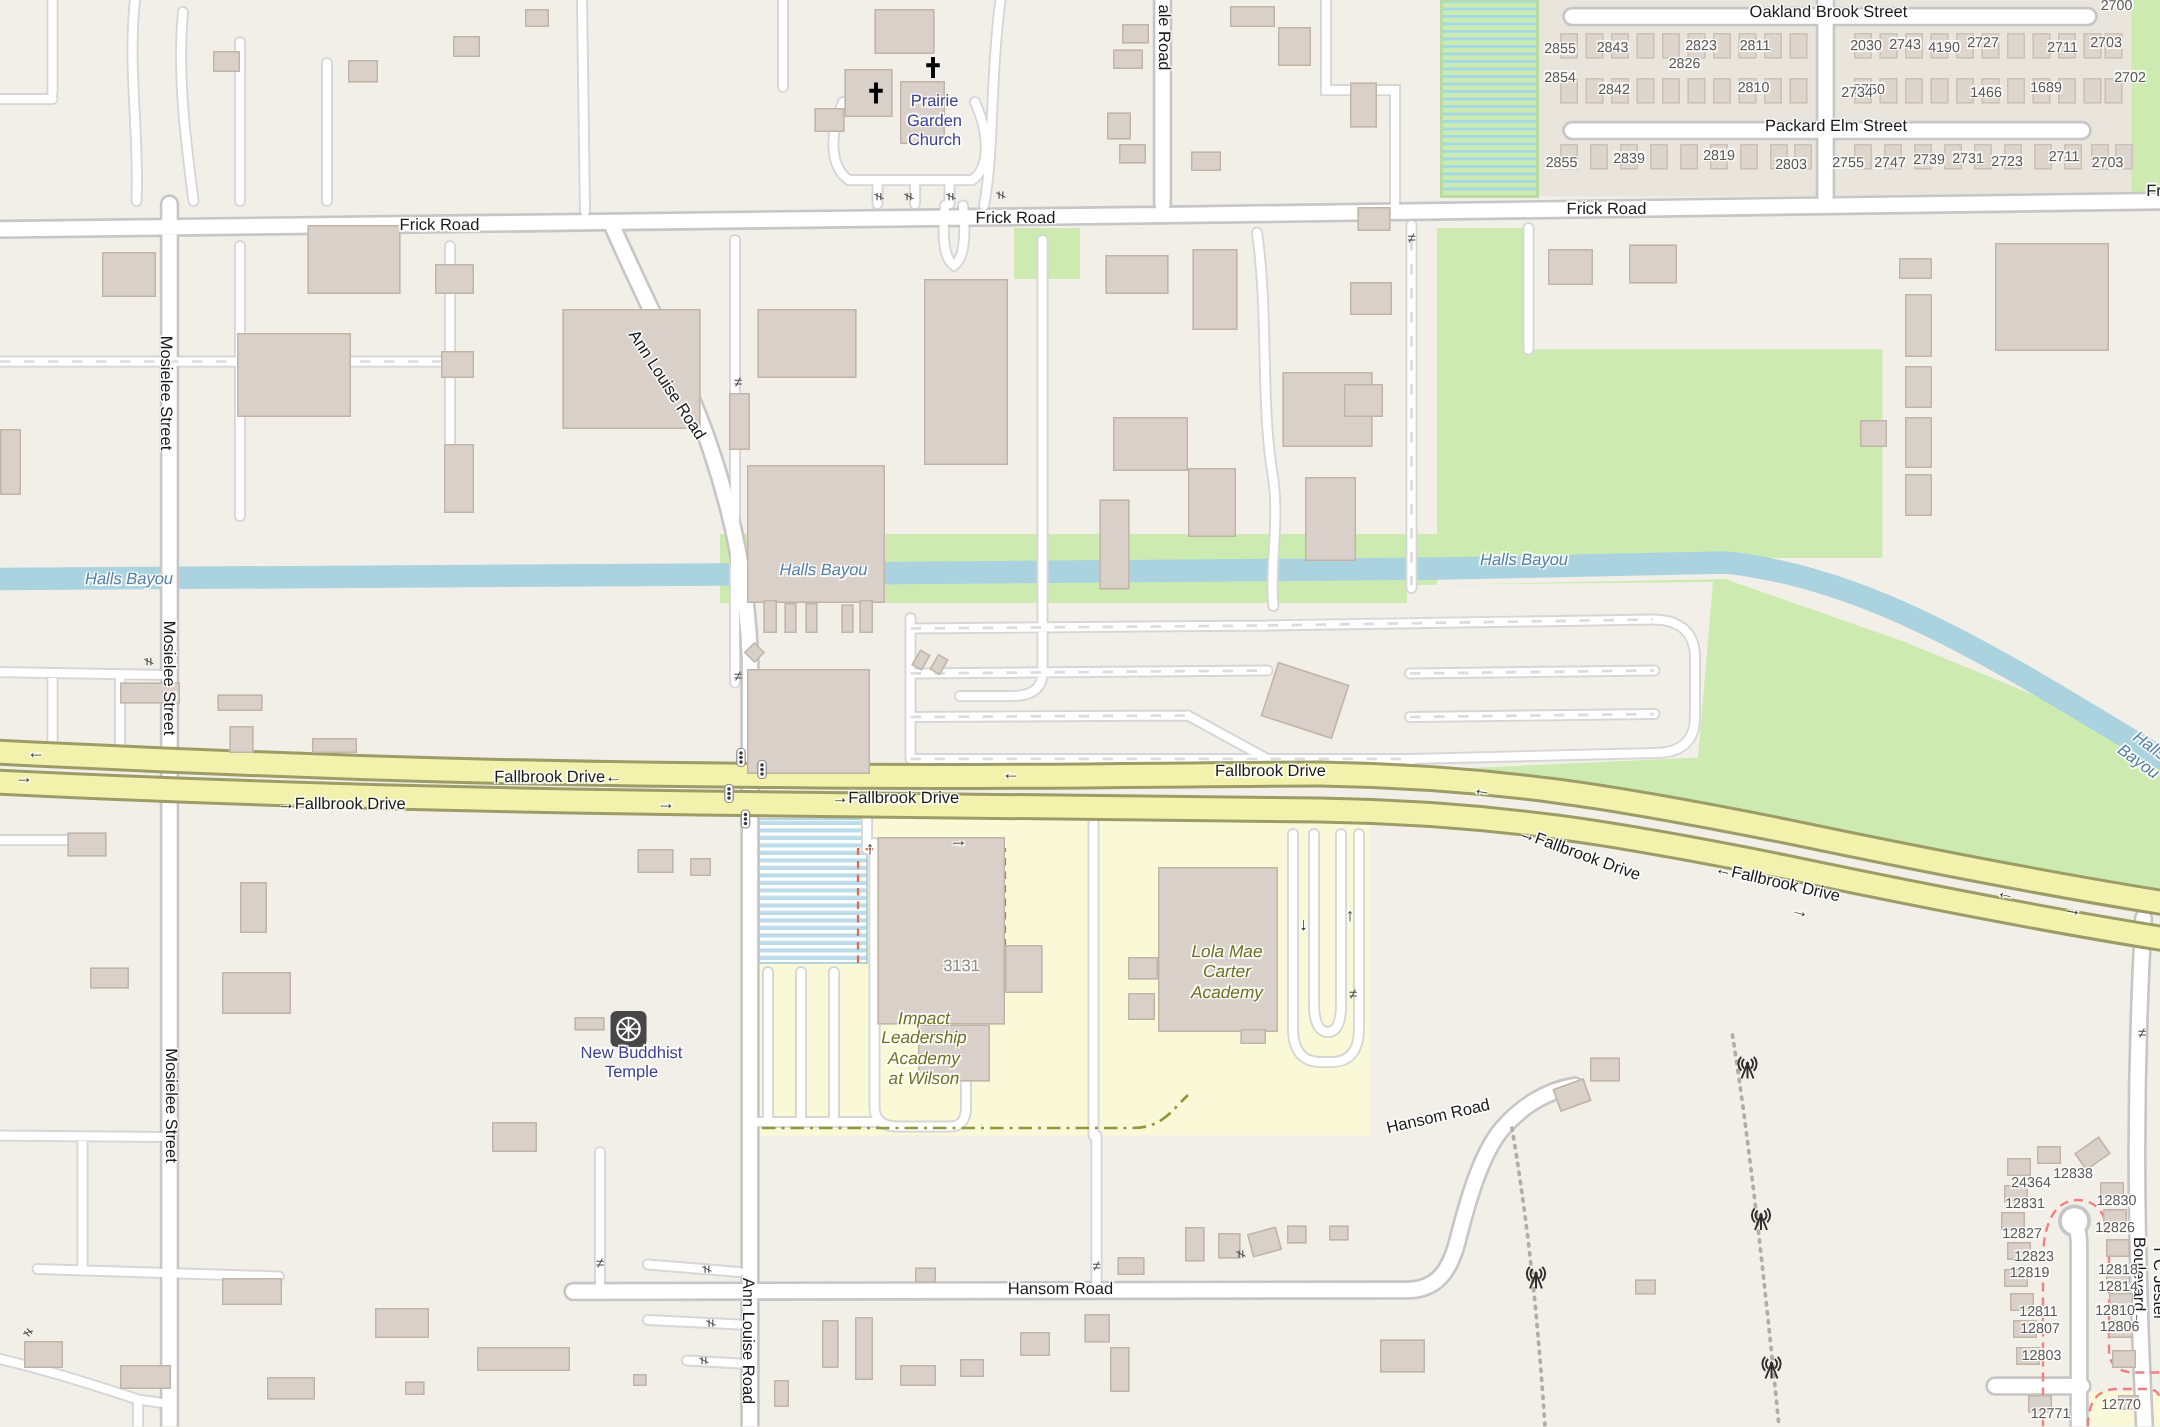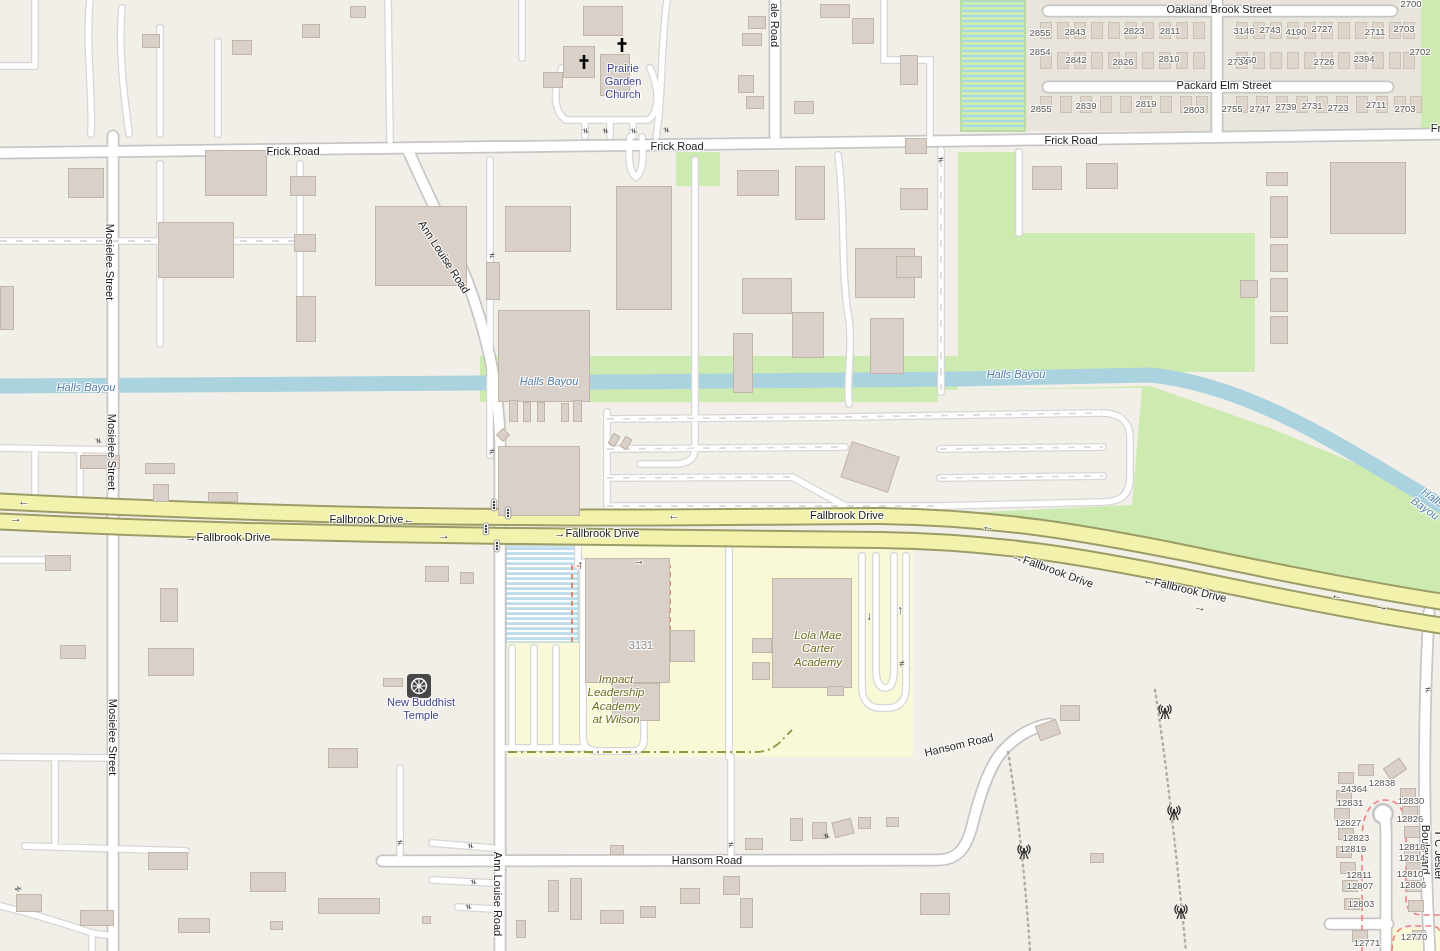--- a/index.html
+++ b/index.html
@@ -363,34 +363,34 @@
 at Wilson</div>
       <div class="lbl school" style="left: 818px; top: 649px;">Lola Mae
 Carter
 Academy</div>
       <div class="lbl hn-lg" style="left: 641px; top: 645px;">3131</div>
       <div class="lbl hn" style="left: 1411px; top: 4px;">2700</div>
       <div class="lbl hn" style="left: 1040px; top: 33px;">2855</div>
       <div class="lbl hn" style="left: 1075px; top: 32px;">2843</div>
       <div class="lbl hn" style="left: 1134px; top: 31px;">2823</div>
       <div class="lbl hn" style="left: 1170px; top: 31px;">2811</div>
-      <div class="lbl hn" style="left: 1244px; top: 31px;">3146</div>
+      <div class="lbl hn" style="left: 1244px; top: 31px;">2030</div>
       <div class="lbl hn" style="left: 1270px; top: 30px;">2743</div>
       <div class="lbl hn" style="left: 1296px; top: 32px;">4190</div>
       <div class="lbl hn" style="left: 1322px; top: 29px;">2727</div>
       <div class="lbl hn" style="left: 1375px; top: 32px;">2711</div>
       <div class="lbl hn" style="left: 1404px; top: 29px;">2703</div>
       <div class="lbl hn" style="left: 1040px; top: 52px;">2854</div>
       <div class="lbl hn" style="left: 1076px; top: 60px;">2842</div>
-      <div class="lbl hn" style="left: 1123px; top: 62px;">2826</div>
+      <div class="lbl hn" style="left: 1123px; top: 43px;">2826</div>
       <div class="lbl hn" style="left: 1169px; top: 59px;">2810</div>
       <div class="lbl hn" style="left: 1246px; top: 60px;">2750</div>
       <div class="lbl hn" style="left: 1238px; top: 62px;">2734</div>
-      <div class="lbl hn" style="left: 1324px; top: 62px;">2726</div>
-      <div class="lbl hn" style="left: 1364px; top: 59px;">2394</div>
+      <div class="lbl hn" style="left: 1324px; top: 62px;">1466</div>
+      <div class="lbl hn" style="left: 1364px; top: 59px;">1689</div>
       <div class="lbl hn" style="left: 1420px; top: 52px;">2702</div>
       <div class="lbl hn" style="left: 1041px; top: 109px;">2855</div>
       <div class="lbl hn" style="left: 1086px; top: 106px;">2839</div>
       <div class="lbl hn" style="left: 1146px; top: 104px;">2819</div>
       <div class="lbl hn" style="left: 1194px; top: 110px;">2803</div>
       <div class="lbl hn" style="left: 1232px; top: 109px;">2755</div>
       <div class="lbl hn" style="left: 1260px; top: 109px;">2747</div>
       <div class="lbl hn" style="left: 1286px; top: 107px;">2739</div>
       <div class="lbl hn" style="left: 1312px; top: 106px;">2731</div>
       <div class="lbl hn" style="left: 1338px; top: 108px;">2723</div>

